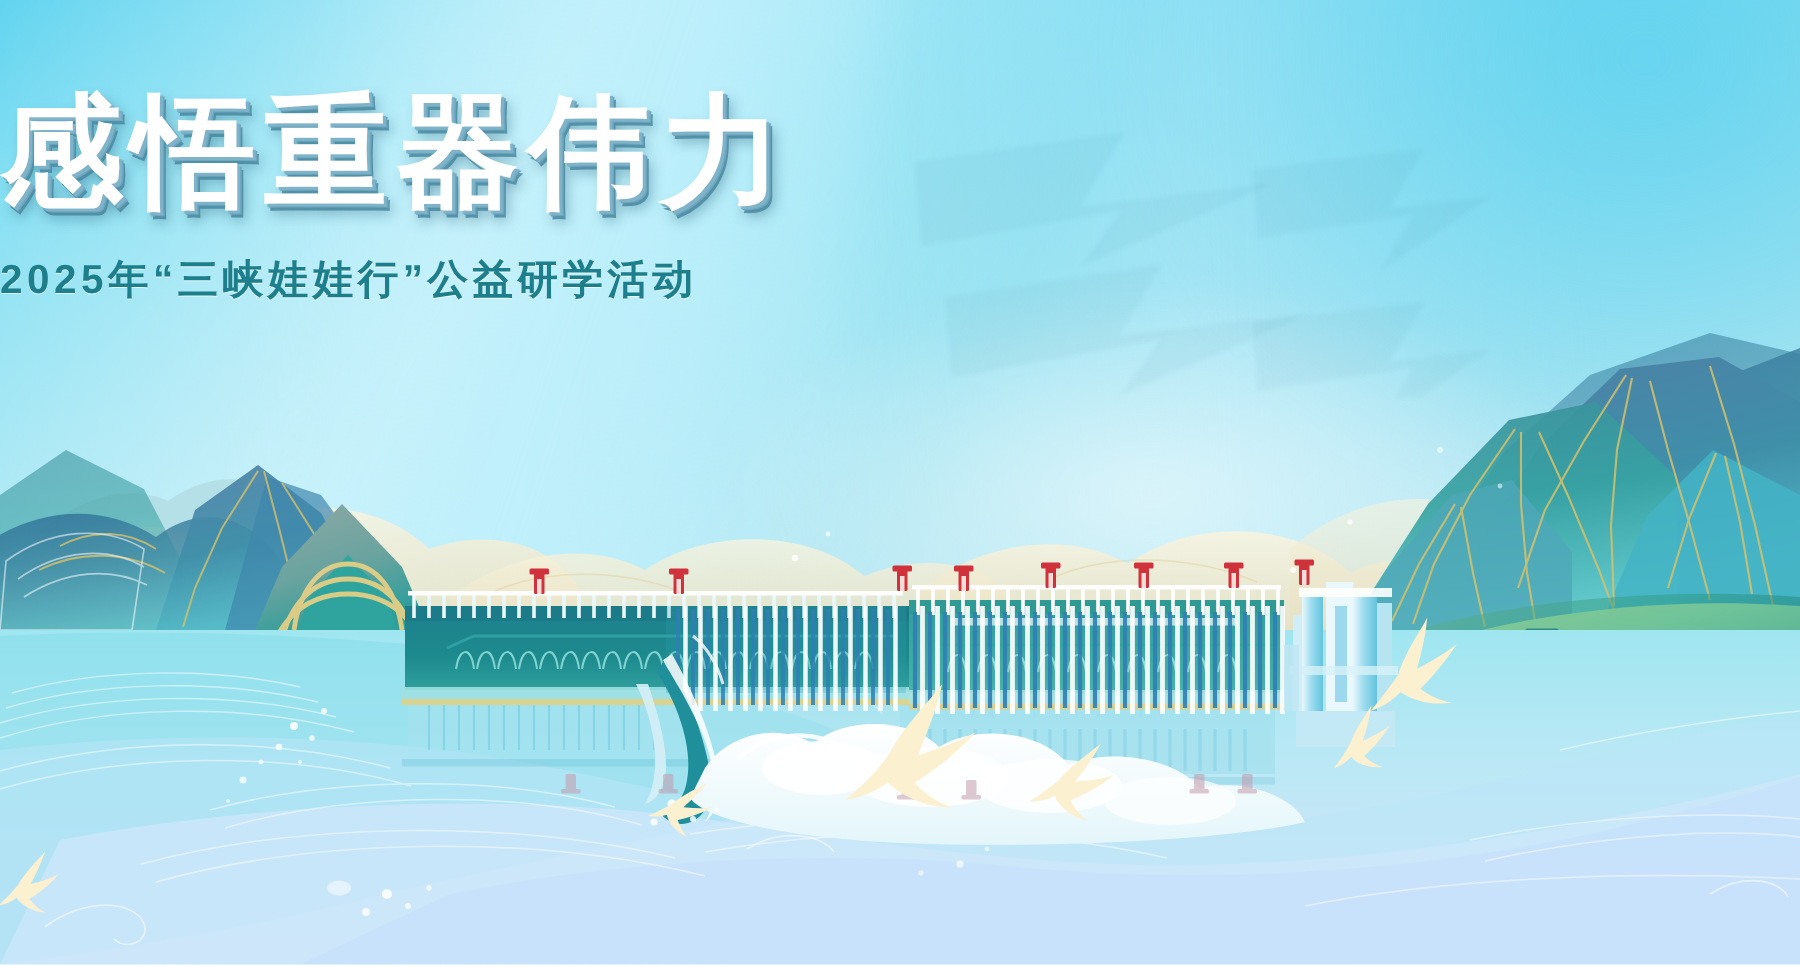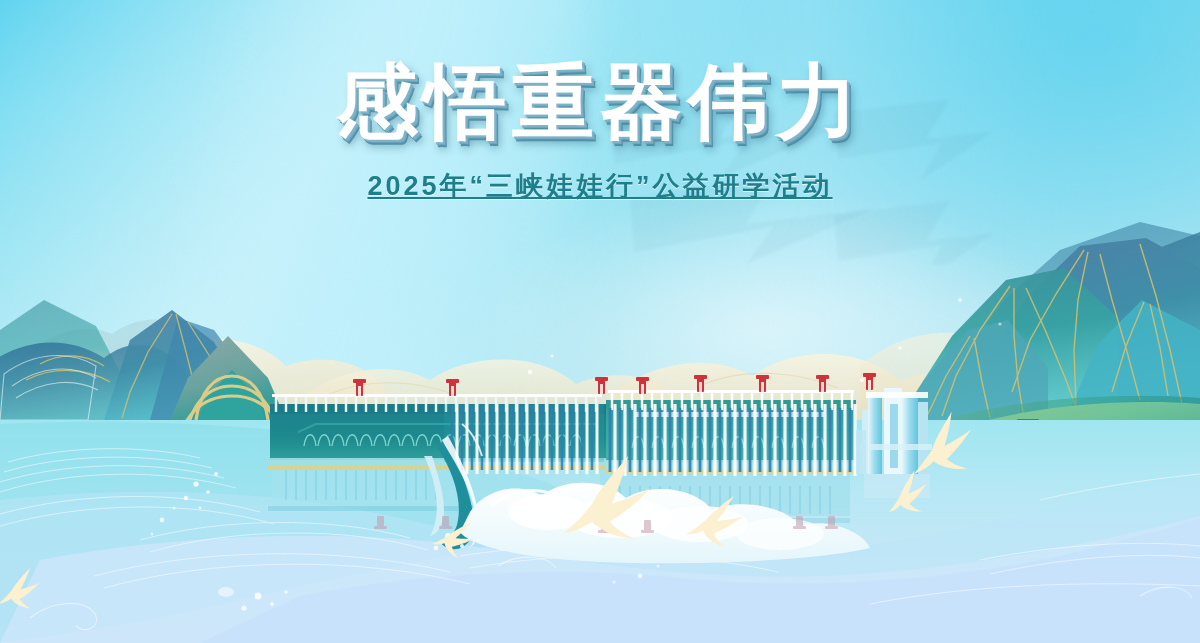--- a/index.html
+++ b/index.html
@@ -28,35 +28,34 @@
   .sky-glow{position:absolute;left:38%;top:28%;width:52%;height:46%;
     background:radial-gradient(ellipse at center,rgba(255,255,255,.55),rgba(255,255,255,0) 68%);filter:blur(10px);}
   .sky-deep{position:absolute;right:-4%;top:-6%;width:42%;height:60%;
     background:radial-gradient(ellipse at 70% 20%,rgba(86,206,238,.65),rgba(86,206,238,0) 70%);filter:blur(16px);}
 
   
   .ghost{position:absolute;opacity:.10;filter:blur(1.4px);}
   .ghost svg{display:block;}
 
   
-  .title-wrap{position:absolute;left:0;right:0;top:62px;text-align:center;z-index:30;}
+  .title-wrap{position:absolute;left:0;right:0;top:62px;text-align:left;z-index:30;}
   .title-line{
     font-family:"Liberation Sans","DejaVu Sans",sans-serif;
     font-weight:700;color:#ffffff;line-height:.98;
     font-size:82px;letter-spacing:6px;
     text-shadow:
        2px 2px 0 #7fb3c9, 3px 3px 0 #6ea6bd, 4px 5px 0 rgba(72,136,160,.85),
        5px 7px 9px rgba(40,95,120,.45);
     -webkit-text-stroke:0px;
   }
   .title-line.l2{margin-top:14px;}
   .subtitle{
     margin-top:26px;font-size:27px;font-weight:700;color:#1d7f8b;letter-spacing:3px;
     text-shadow:0 1px 0 rgba(255,255,255,.7);
-    text-decoration:underline;
   }
 
   
   .scene{position:absolute;inset:0;z-index:10;}
 </style>
 </head>
 <body>
 
 <div class="stage">
 

